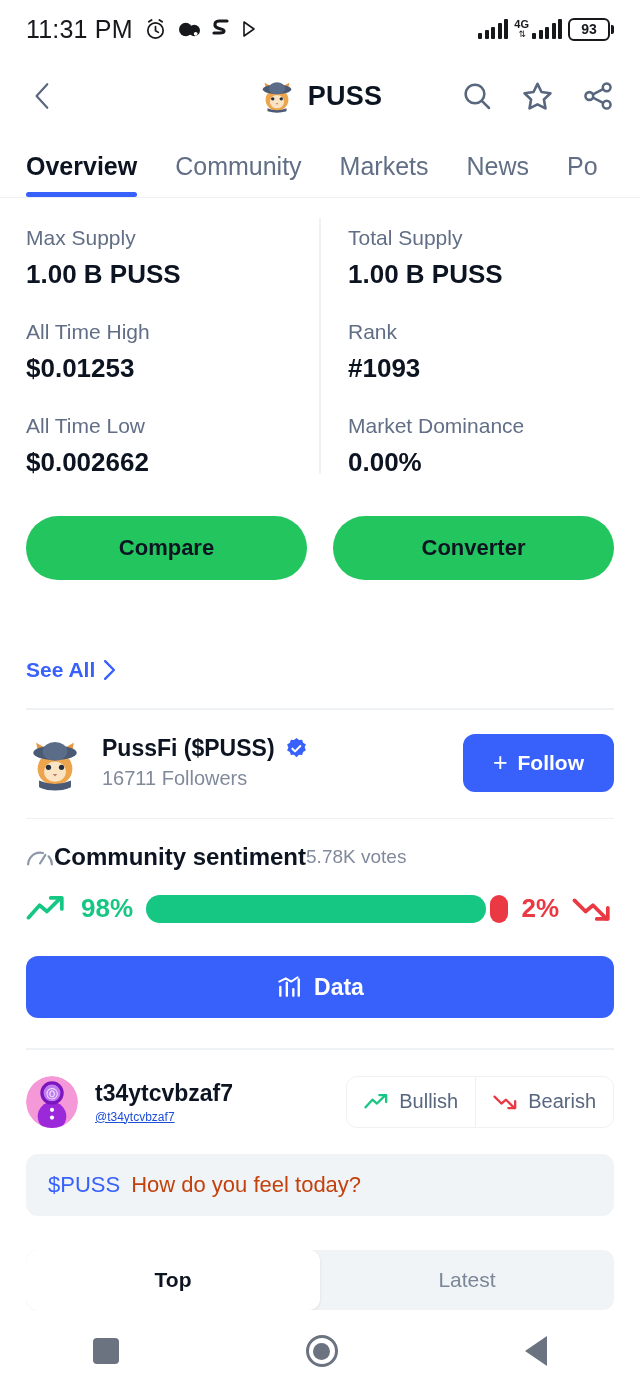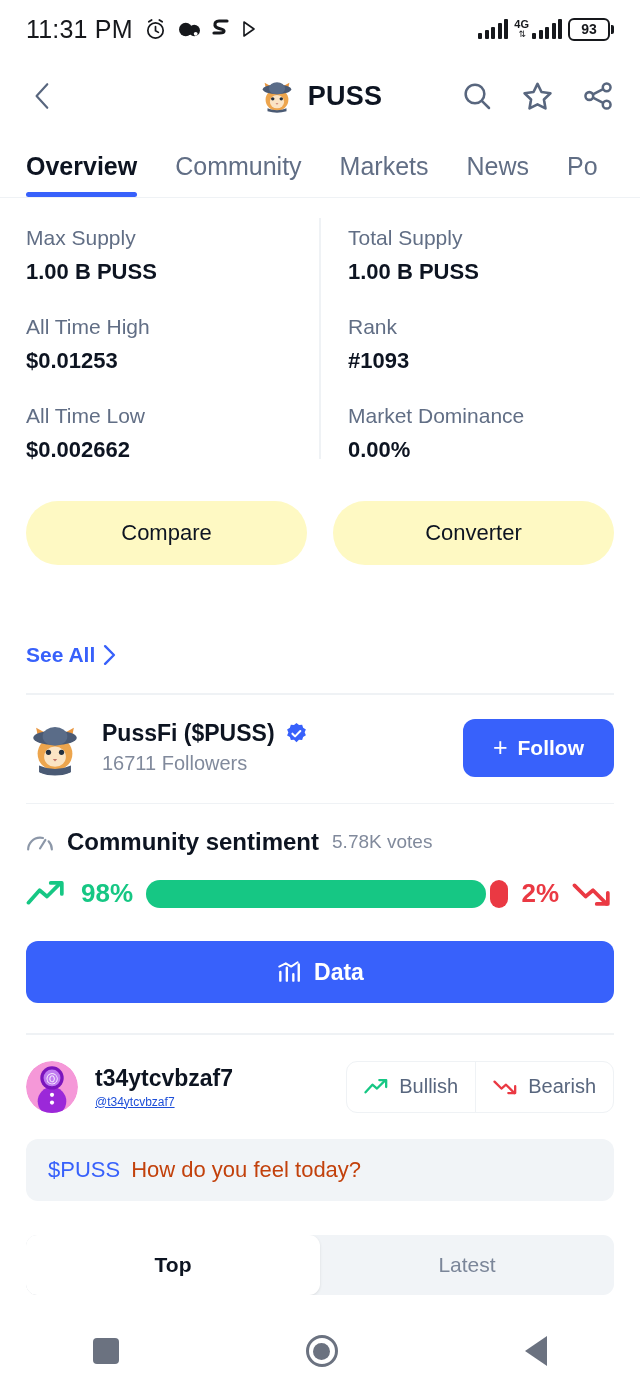--- a/index.html
+++ b/index.html
@@ -77,28 +77,28 @@
   .stats {
     display:flex; padding:28px 26px 10px 26px; position:relative;
   }
   .stats-col { width:50%; display:flex; flex-direction:column; gap:30px; }
   .stats-col.right { padding-left:28px; }
   .vdiv {
     position:absolute; left:319px; top:20px; bottom:14px;
     width:1.5px; background:#eff2f5;
   }
   .stat-label { font-size:21px; color:#616e85; margin-bottom:9px; }
-  .stat-value { font-size:22px; color:#0d1421; font-weight:700; }
+  .stat-value { font-size:26px; color:#0d1421; font-weight:700; }
 
   
   .pill-row { display:flex; gap:26px; padding:28px 26px 0 26px; }
   .pill {
-    flex:1; height:64px; border-radius:32px; background:#fef9c3;
+    flex:1; height:64px; border-radius:32px; background:#22c55e;
     display:flex; align-items:center; justify-content:center;
-    font-size:22px; font-weight:400; color:#0d1421;
+    font-size:22px; font-weight:700; color:#0d1421;
   }
 
   
   .section-head {
     display:flex; align-items:center; justify-content:space-between;
     padding:78px 26px 0 26px;
   }
   .section-title { font-size:26px; font-weight:700; color:#0d1421; }
   .see-all {
     display:flex; align-items:center; gap:7px;
@@ -122,21 +122,21 @@
   .follow-btn {
     margin-left:auto; background:#3861fb; color:#fff;
     border-radius:12px; height:58px; padding:0 30px;
     display:flex; align-items:center; justify-content:center; gap:10px;
     font-size:21px; font-weight:700;
   }
   .plus { font-size:25px; font-weight:400; line-height:1; }
 
   
   .sent-head {
-    display:flex; align-items:center; gap:13px; padding:24px 26px 0 26px;
+    display:flex; align-items:center; padding:24px 26px 0 26px;
   }
   .sent-title { font-size:24px; font-weight:700; color:#0d1421; }
   .sent-votes { font-size:19px; color:#818a9c; }
   .sent-bar-row {
     display:flex; align-items:center; gap:13px; padding:22px 26px 0 26px;
   }
   .sent-pct-up { font-size:26px; font-weight:700; color:#16c784; }
   .sent-pct-dn { font-size:26px; font-weight:700; color:#ea3943; }
   .bar-track { flex:1; display:flex; align-items:center; gap:4px; height:28px; }
   .bar-green { height:28px; background:#16c784; border-radius:14px; }

